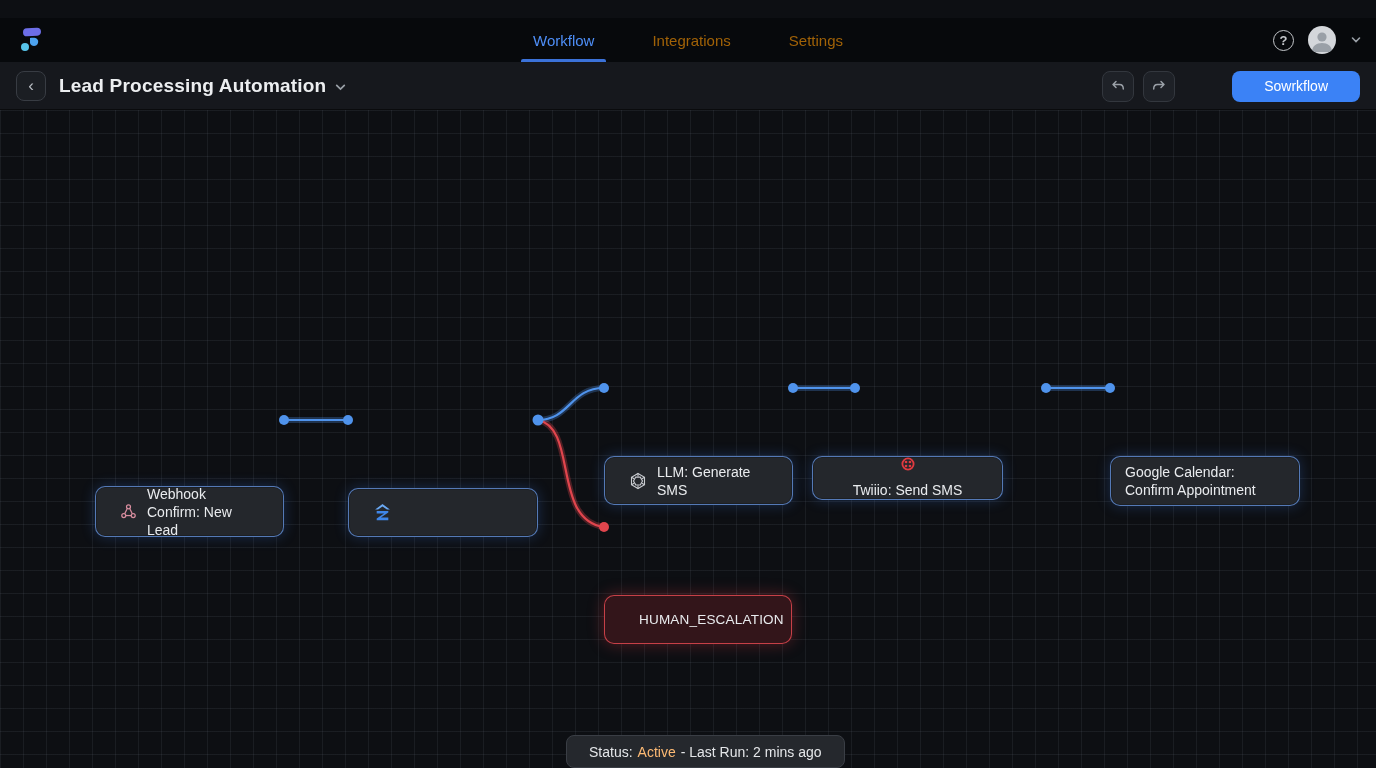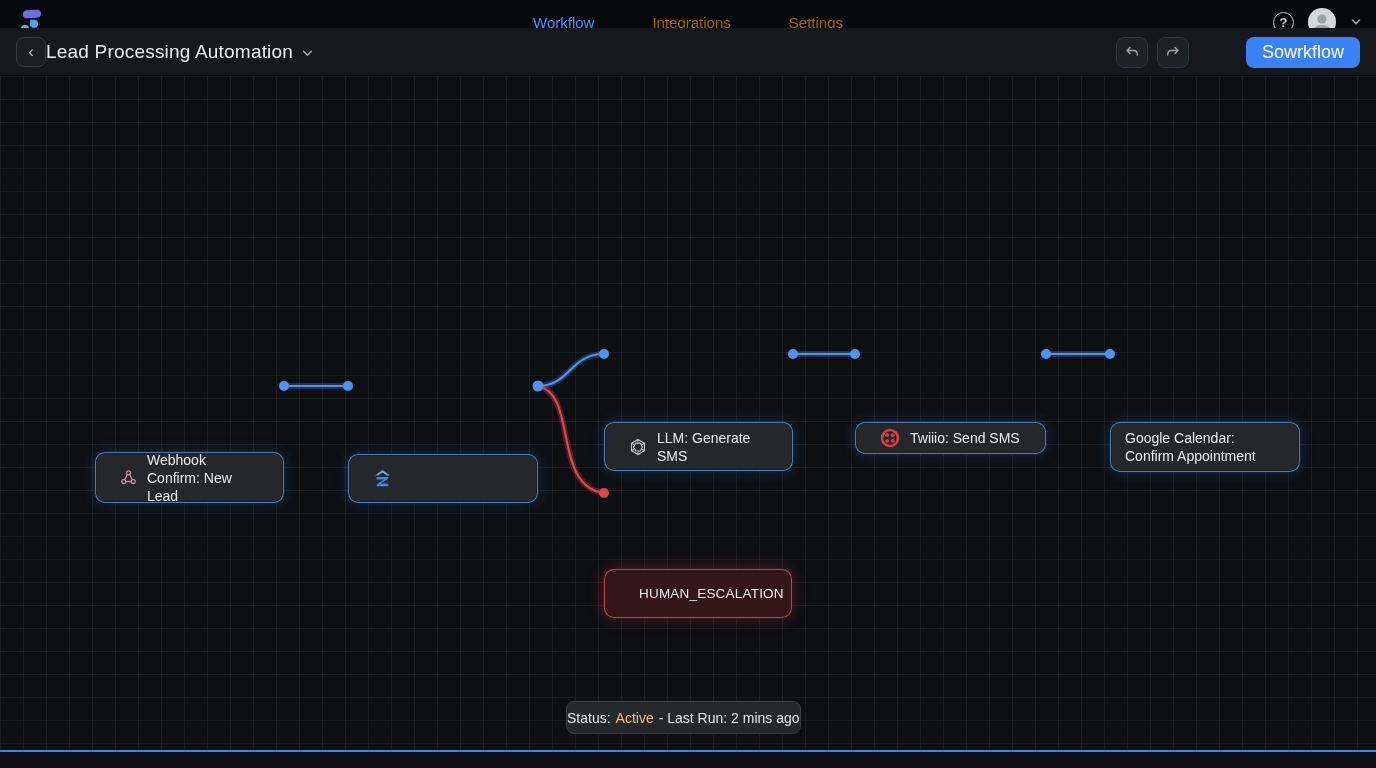--- a/index.html
+++ b/index.html
@@ -1,21 +1,21 @@
 <!DOCTYPE html>
 <html><head>
 <meta charset="utf-8">
 <style>
   * { margin:0; padding:0; box-sizing:border-box; }
   html,body { width:1376px; height:768px; overflow:hidden; background:#0d0f13;
     font-family:"Liberation Sans","DejaVu Sans",sans-serif; }
 
   
-  .topnav { position:relative; width:1376px; height:28px; background:#07090c;
-    display:flex; align-items:center; }
+  .topnav { position:relative; width:1376px; height:44px; background:#07090c;
+    display:flex; align-items:center;margin-top:18px; }
   .logo { position:absolute; left:16px; top:7px; width:30px; height:30px; }
   .nav-center { position:absolute; left:0; right:0; top:0; height:44px;
     display:flex; justify-content:center; align-items:center; gap:58px; }
   .nav-item { position:relative; height:44px; display:flex; align-items:center;
     font-size:15px; color:#a16207; cursor:pointer; }
   .nav-item.active { color:#4e8ef7; }
   .nav-item.active::after { content:""; position:absolute; left:-12px; right:-12px;
     bottom:0; height:3px; background:#3b72d9; border-radius:2px 2px 0 0; }
   .nav-right { position:absolute; right:14px; top:0; height:44px; display:flex;
     align-items:center; gap:14px; }
@@ -26,58 +26,58 @@
     overflow:hidden; cursor:pointer; position:relative; }
   .avatar svg { position:absolute; top:0; left:0; }
   .chev { width:12px; height:12px; }
 
   
   .toolbar { position:relative; width:1376px; height:48px; background:#16181d;
     display:flex; align-items:center; border-bottom:1px solid #0a0b0d; }
   .back-btn { margin-left:16px; width:30px; height:30px; border:1px solid #383c43;
     border-radius:8px; background:#1b1e23; color:#b9bdc3; font-size:17px;
     display:flex; align-items:center; justify-content:center; cursor:pointer; }
-  .wf-title { font-size:19px; color:#eceef0; letter-spacing:.2px; }
+  .wf-title { margin-left:13px; font-size:19px; color:#eceef0; letter-spacing:.2px;font-weight:bold; }
   .title-chev { margin-left:8px; margin-top:3px; }
   .toolbar-right { position:absolute; right:16px; top:0; height:48px; display:flex;
     align-items:center; gap:9px; }
   .icon-btn { width:32px; height:31px; background:#1e2127; border:1px solid #33373e;
     border-radius:8px; display:flex; align-items:center; justify-content:center;
     cursor:pointer; }
-  .primary-btn { height:31px; padding:0 16px; background:#3b82f6; color:#fff;
-    border:none; border-radius:8px; font-size:18px; cursor:pointer;
+  .primary-btn { height:31px; padding:0 32px; background:#3b82f6; color:#fff;
+    border:none; border-radius:8px; font-size:14px; cursor:pointer;
     font-family:"Liberation Sans",sans-serif;margin-left:48px; }
 
   
   .canvas { position:relative; width:1376px; height:676px; background-color:#0d0f13;
     background-image:
       linear-gradient(rgba(165,178,200,0.085) 1px, transparent 1px),
       linear-gradient(90deg, rgba(165,178,200,0.085) 1px, transparent 1px);
     background-size:23px 23px; overflow:hidden; }
   .edges { position:absolute; left:0; top:0; width:1376px; height:676px; }
 
   .node { position:absolute; display:flex; align-items:center; gap:10px;
     padding:0 24px; background:#24272c; border:1px solid rgba(100,150,228,0.75);
     border-radius:10px; color:#e9ebee; font-size:14px; line-height:18px;
     box-shadow:0 0 14px rgba(64,125,230,0.28), inset 0 0 0 1px rgba(0,0,0,0.2);
     cursor:pointer; }
   .node .nlabel { flex:1; }
   .node-webhook   { left:95px;  top:376px; width:189px; height:51px; }
   .node-normalize { left:348px; top:378px; width:190px; height:49px; }
   .node-llm       { left:604px; top:346px; width:189px; height:49px; }
-  .node-twilio    { left:855px; top:346px; width:191px; height:32px; }
+  .node-twilio    { left:812px; top:346px; width:191px; height:44px;flex-direction:column; }
   .node-gcal      { left:1110px;top:346px; width:190px; height:50px; padding:0 14px;justify-content:center; }
   .node-escalation{ left:604px; top:485px; width:188px; height:49px;
     background:#33151a; border:1px solid rgba(224,72,80,0.85);
-    box-shadow:0 0 16px rgba(224,60,70,0.35); font-size:13.5px; letter-spacing:.2px;margin-top:8px; }
+    box-shadow:0 0 16px rgba(224,60,70,0.35); font-size:13.5px; letter-spacing:.2px; }
 
   
   .status-pill { position:absolute; left:566px; top:625px; height:33px;
     background:#25282d; border:1px solid #3a3e45; border-radius:8px;
-    display:flex; align-items:center; gap:5px; padding:0 0;
+    display:flex; align-items:center; gap:5px; padding:0 22px;
     font-size:14px; color:#e4e6e9; }
   .status-green { color:#fdba74; }
 
   .bottom-accent { position:absolute; left:0; bottom:0; width:1376px; height:2px;
     background:#3b82f6; }
 </style>
 </head>
 <body>
 
 <header class="topnav">

